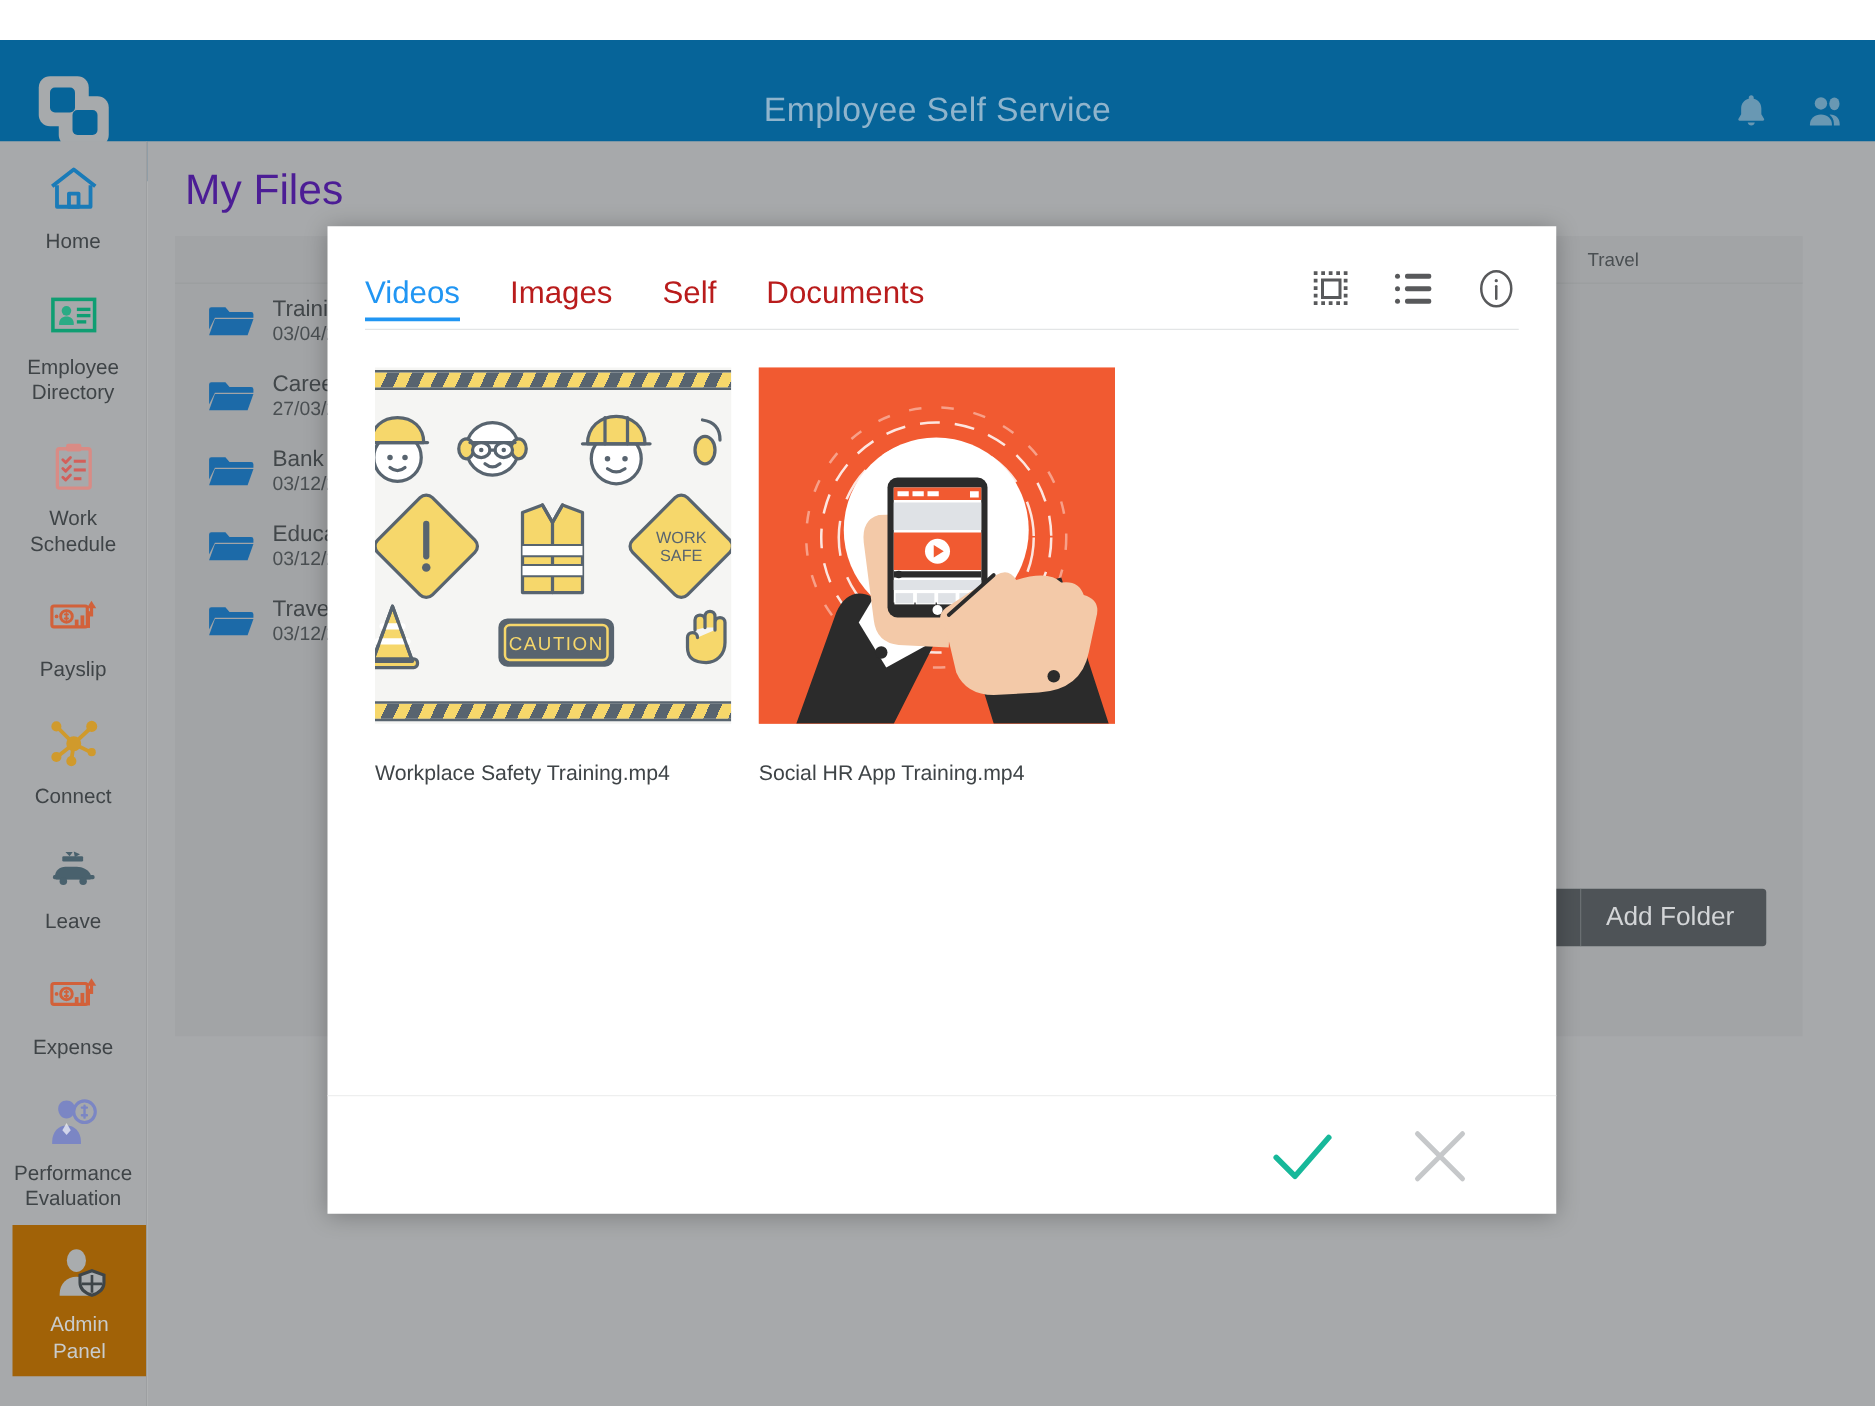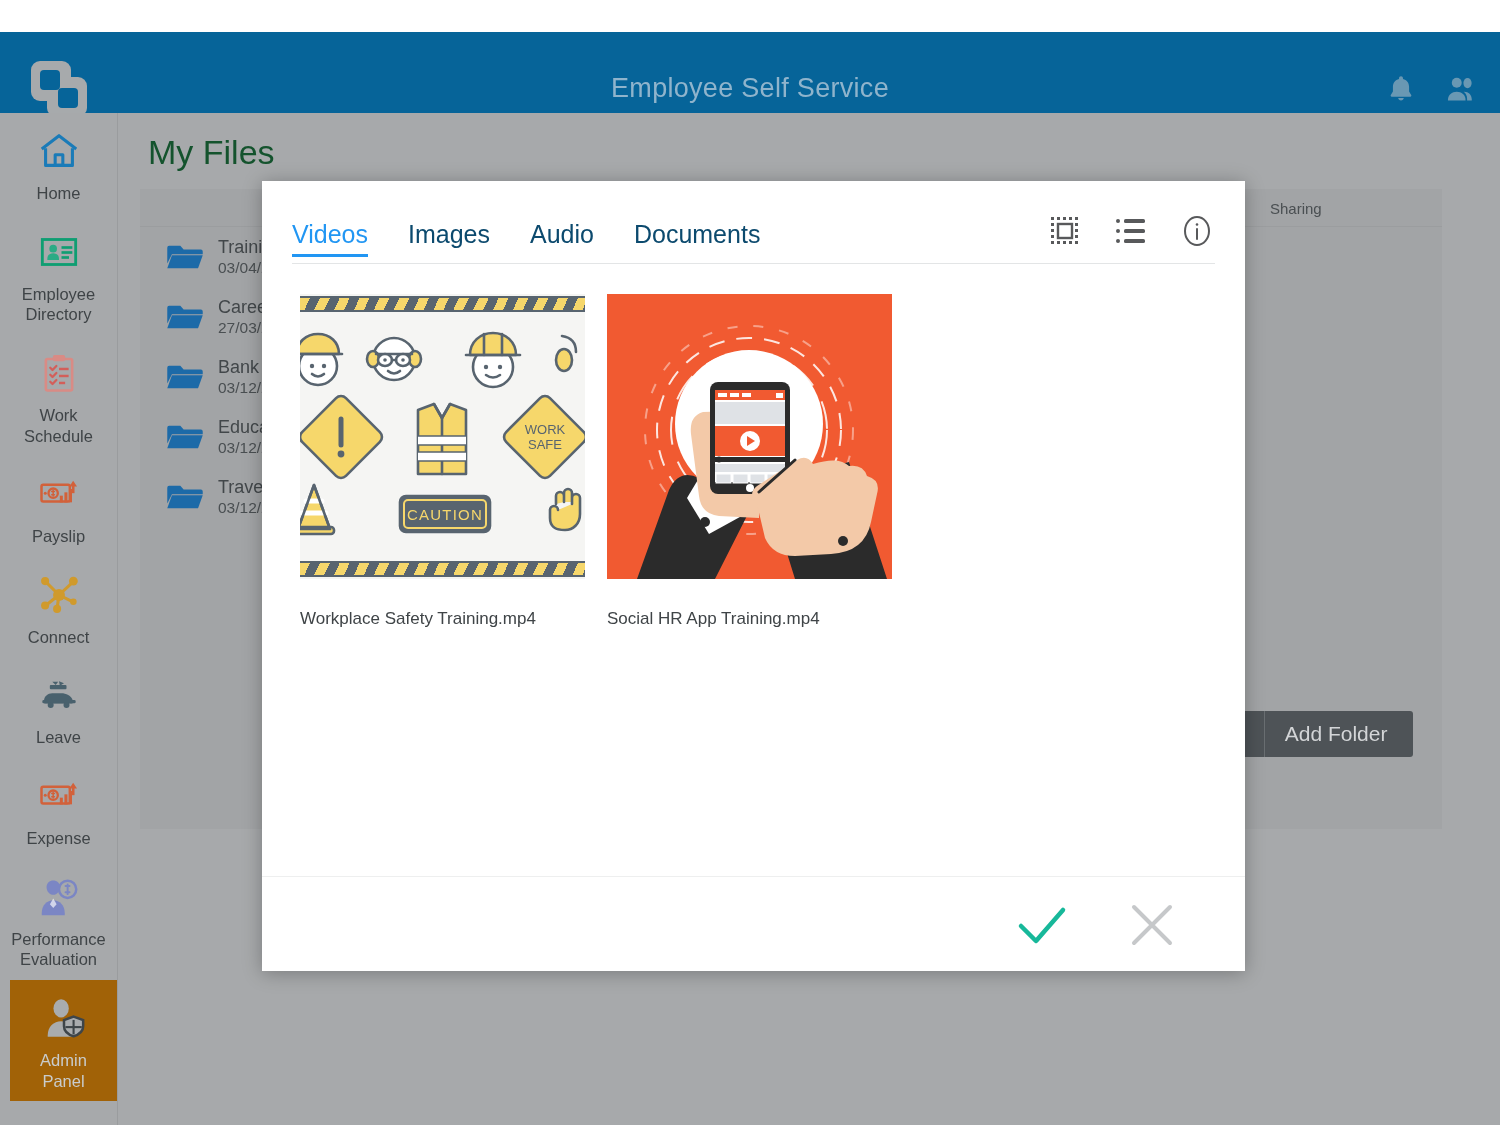--- a/index.html
+++ b/index.html
@@ -68,21 +68,21 @@
   .nav-item.active .lbl { color: #c9cccd; }
 
   
   .content {
     position: absolute; left: 118px; top: 113px;
     width: 1382px; height: 1012px;
     background: #a7a9ab;
   }
   .page-title {
     position: absolute; left: 30px; top: 20px;
-    font-size: 34px; color: #14532d; font-weight: 400;
+    font-size: 34px; color: #4c1d95; font-weight: 400;
   }
   .file-panel {
     position: absolute; left: 22px; top: 76px;
     width: 1302px; height: 640px;
     background: #a2a4a6;
   }
   .table-head {
     position: absolute; left: 0; top: 0; width: 1302px; height: 38px;
     background: #a2a4a6; border-bottom: 1px solid #9b9d9f;
     color: #bcbec0; font-size: 15px;
@@ -134,21 +134,21 @@
     width: 983px; height: 790px;
     background: #ffffff;
     box-shadow: 0 2px 18px rgba(0,0,0,.28);
   }
   .modal-head {
     position: relative; height: 82px; padding: 0 30px;
     display: flex; align-items: flex-end;
   }
   .tabs { display: flex; align-items: flex-end; gap: 40px; }
   .tab {
-    position: relative; font-size: 25px; color: #0c4a6e;
+    position: relative; font-size: 25px; color: #b91c1c;
     padding-bottom: 14px; cursor: pointer; white-space: nowrap;
   }
   .tab.active { color: #2196f3; }
   .tab.active::after {
     content: ""; position: absolute; left: 0; right: 0; bottom: 6px;
     height: 3px; background: #2196f3;
   }
   .view-tools {
     position: absolute; right: 32px; bottom: 16px;
     display: flex; align-items: center; gap: 34px;
@@ -368,21 +368,21 @@
 
   <div class="content">
     <div class="page-title">My Files</div>
 
     <div class="file-panel">
 
       <div class="table-head">
         <div class="th th-name">Name</div>
         <div class="th th-mod">Modified By &amp; Date</div>
         <div class="th th-size">File size</div>
-        <div class="th th-share">Sharing</div>
+        <div class="th th-share">Travel</div>
       </div>
 
       <div class="folder-rows">
 
         <div class="folder-row">
           <div class="fico">
             <svg viewBox="0 0 40 30" width="38" height="28" fill="#1c6aa8">
               <path d="M1 5a2 2 0 012-2h12l3.5 4H37a2 2 0 012 2v3H6L1 22V5z"></path>
               <path d="M6 13h33l-5 14H1z"></path>
             </svg>
@@ -477,21 +477,21 @@
 
     </div>
   </div>
 
   <div class="modal-shadow">
 
     <div class="modal-head">
       <div class="tabs">
         <div class="tab active">Videos</div>
         <div class="tab">Images</div>
-        <div class="tab">Audio</div>
+        <div class="tab">Self</div>
         <div class="tab">Documents</div>
       </div>
 
       <div class="view-tools">
         <div class="vbtn">
           <svg viewBox="0 0 32 32" width="32" height="32">
             <rect x="9" y="9" width="14" height="14" fill="none" stroke="#58595b" stroke-width="2.4"></rect>
             <g fill="#58595b">
               <rect x="2" y="2" width="3" height="3"></rect>
                 <rect x="8" y="2" width="3" height="3"></rect>

